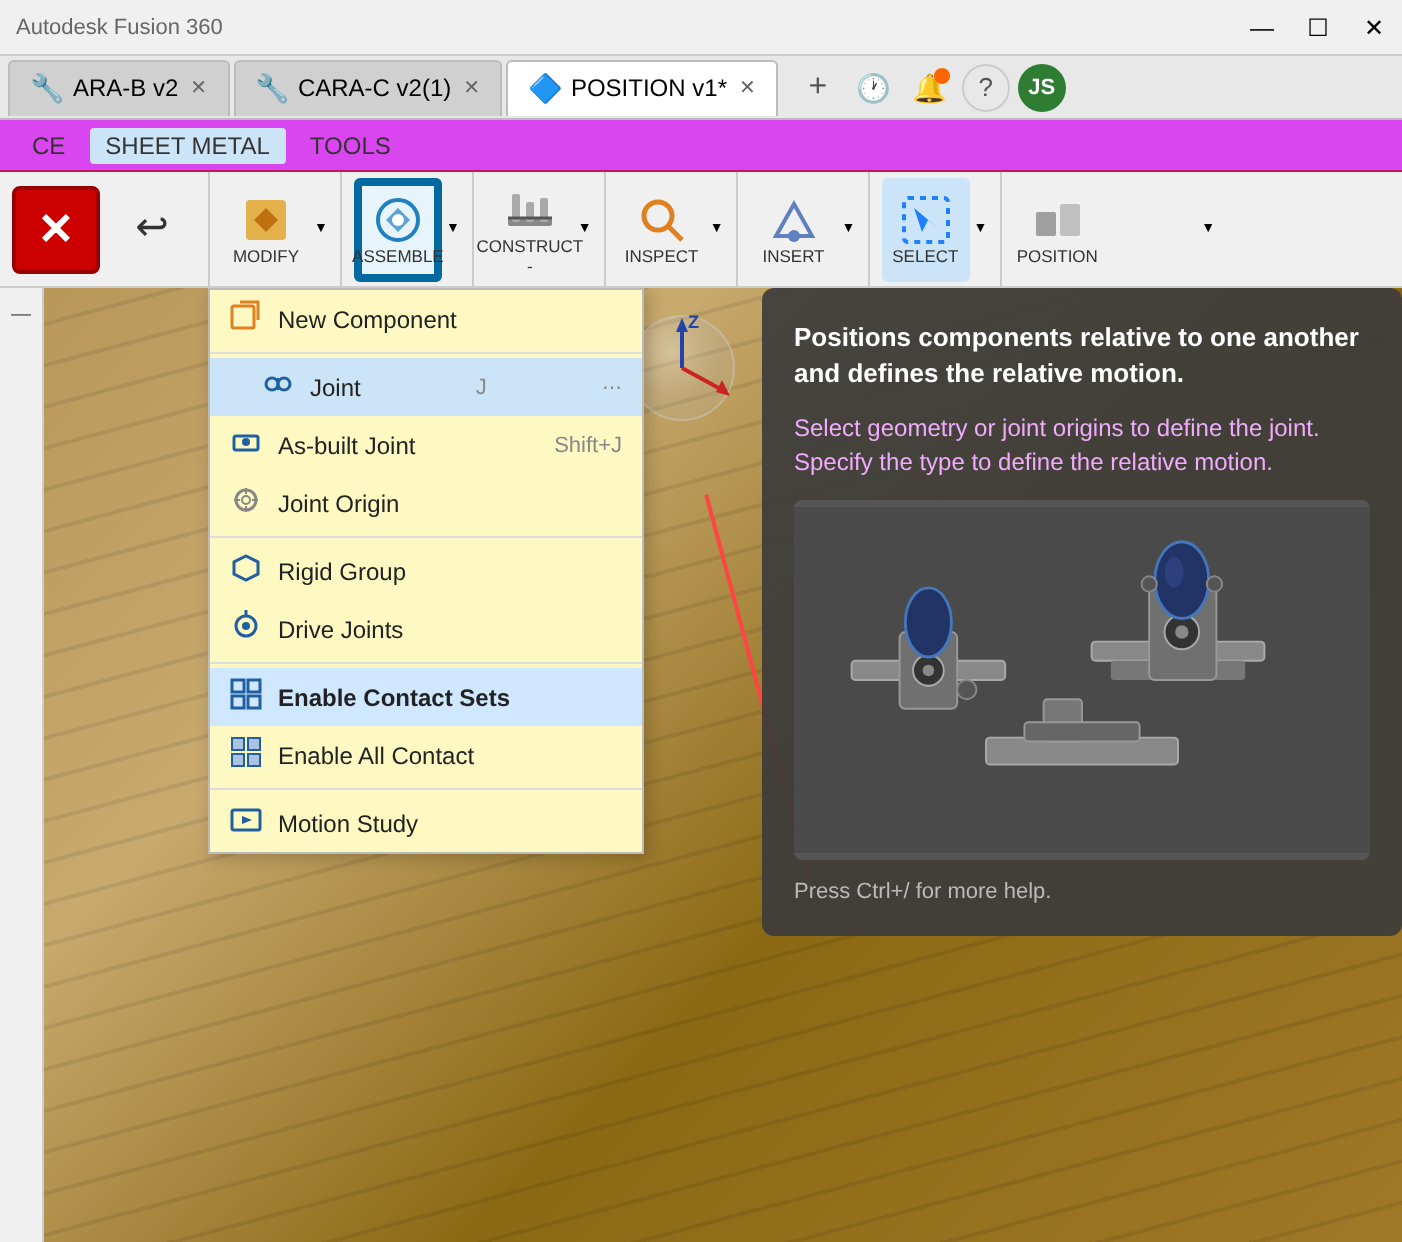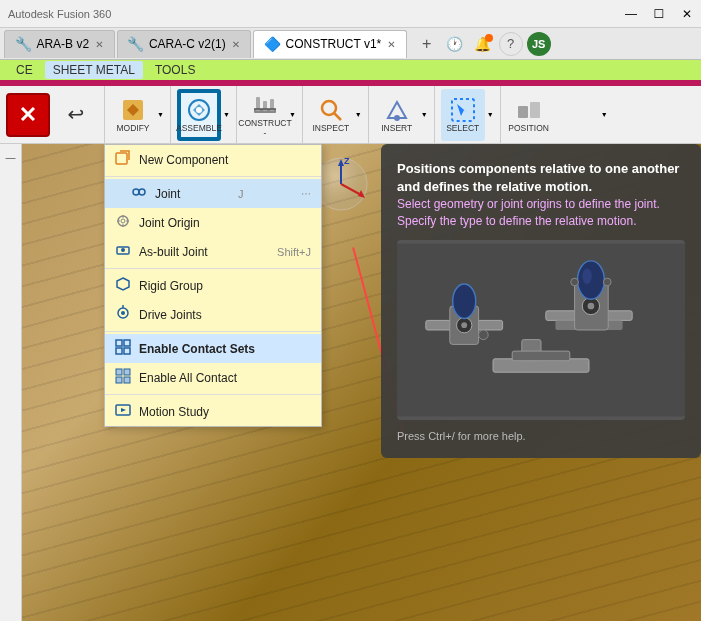--- a/index.html
+++ b/index.html
@@ -51,24 +51,24 @@
     .tabs-extra button {
       width: 24px; height: 24px;
       background: transparent; border: none;
       cursor: pointer; font-size: 13px; color: #555;
       display: flex; align-items: center; justify-content: center;
     }
 
     
     .menu-bar {
       height: 26px;
-      background: #bef264;
-      display: flex;
-      align-items: center;
-      border-bottom: 6px solid #be185d;
+      background: #d946ef;
+      display: flex;
+      align-items: center;
+      border-bottom: 1px solid #be185d;
       padding: 0 8px;
       gap: 4px;
     }
     .menu-item {
       padding: 2px 8px;
       cursor: pointer;
       font-size: 12px;
       color: #333;
       border-radius: 2px;
     }
@@ -192,20 +192,21 @@
       width: 320px;
       background: rgba(60, 60, 60, 0.92);
       color: white;
       border-radius: 6px;
       padding: 16px;
       z-index: 50;
     }
     .info-panel-title {
       font-size: 13px;
       font-weight: bold;
+      margin-bottom: 10px;
       line-height: 1.4;
       color: #ffffff;
     }
     .info-panel-desc {
       font-size: 12px;
       color: #f0abfc;
       margin-bottom: 8px;
       line-height: 1.4;
     }
     .info-panel-img {
@@ -311,21 +312,21 @@
     <span>ARA-B v2</span>
     <span class="tab-close">✕</span>
   </div>
   <div class="tab">
     <span class="tab-icon">🔧</span>
     <span>CARA-C v2(1)</span>
     <span class="tab-close">✕</span>
   </div>
   <div class="tab active">
     <span class="tab-icon">🔷</span>
-    <span>CONSTRUCT v1*</span>
+    <span>POSITION v1*</span>
     <span class="tab-close">✕</span>
   </div>
   <div class="tabs-extra">
     <button style="font-size:16px; width:24px; height:24px; background:transparent; border:none; cursor:pointer; color:#555;">+</button>
     <button style="font-size:14px; width:24px; height:24px; background:transparent; border:none; cursor:pointer; color:#555;">🕐</button>
     <button style="font-size:14px; width:24px; height:24px; background:transparent; border:none; cursor:pointer; color:#555; position:relative;">
       🔔<span class="notif-dot"></span>
     </button>
     <button style="font-size:13px; width:24px; height:24px; background:transparent; border:1px solid #ccc; cursor:pointer; color:#555; border-radius:50%;">?</button>
     <div class="user-avatar">JS</div>
@@ -464,40 +465,40 @@
           </svg>
       </span>
       <span>Joint</span>
       <span class="item-shortcut">J</span>
       <span class="item-more">⋯</span>
     </div>
 
     <div class="dropdown-item">
       <span class="item-icon">
         <svg width="16" height="16" viewBox="0 0 16 16">
+            <rect x="2" y="5" width="12" height="7" rx="1" fill="none" stroke="#2060a0" stroke-width="1.5"></rect>
+            <circle cx="8" cy="8" r="2" fill="#2060a0"></circle>
+          </svg>
+      </span>
+      <span>As-built Joint</span>
+      <span class="item-shortcut">Shift+J</span>
+    </div>
+
+    <div class="dropdown-item">
+      <span class="item-icon">
+        <svg width="16" height="16" viewBox="0 0 16 16">
             <circle cx="8" cy="8" r="5" fill="none" stroke="#888" stroke-width="1.5"></circle>
             <circle cx="8" cy="8" r="2" fill="none" stroke="#888" stroke-width="1"></circle>
             <line x1="8" y1="2" x2="8" y2="5" stroke="#888" stroke-width="1"></line>
             <line x1="8" y1="11" x2="8" y2="14" stroke="#888" stroke-width="1"></line>
             <line x1="2" y1="8" x2="5" y2="8" stroke="#888" stroke-width="1"></line>
             <line x1="11" y1="8" x2="14" y2="8" stroke="#888" stroke-width="1"></line>
           </svg>
       </span>
       <span>Joint Origin</span>
-    </div>
-
-    <div class="dropdown-item">
-      <span class="item-icon">
-        <svg width="16" height="16" viewBox="0 0 16 16">
-            <rect x="2" y="5" width="12" height="7" rx="1" fill="none" stroke="#2060a0" stroke-width="1.5"></rect>
-            <circle cx="8" cy="8" r="2" fill="#2060a0"></circle>
-          </svg>
-      </span>
-      <span>As-built Joint</span>
-      <span class="item-shortcut">Shift+J</span>
     </div>
     <div class="dropdown-divider"></div>
 
     <div class="dropdown-item">
       <span class="item-icon">
         <svg width="16" height="16" viewBox="0 0 16 16">
             <polygon points="8,2 14,5 14,11 8,14 2,11 2,5" fill="none" stroke="#2060a0" stroke-width="1.5"></polygon>
           </svg>
       </span>
       <span>Rigid Group</span>

